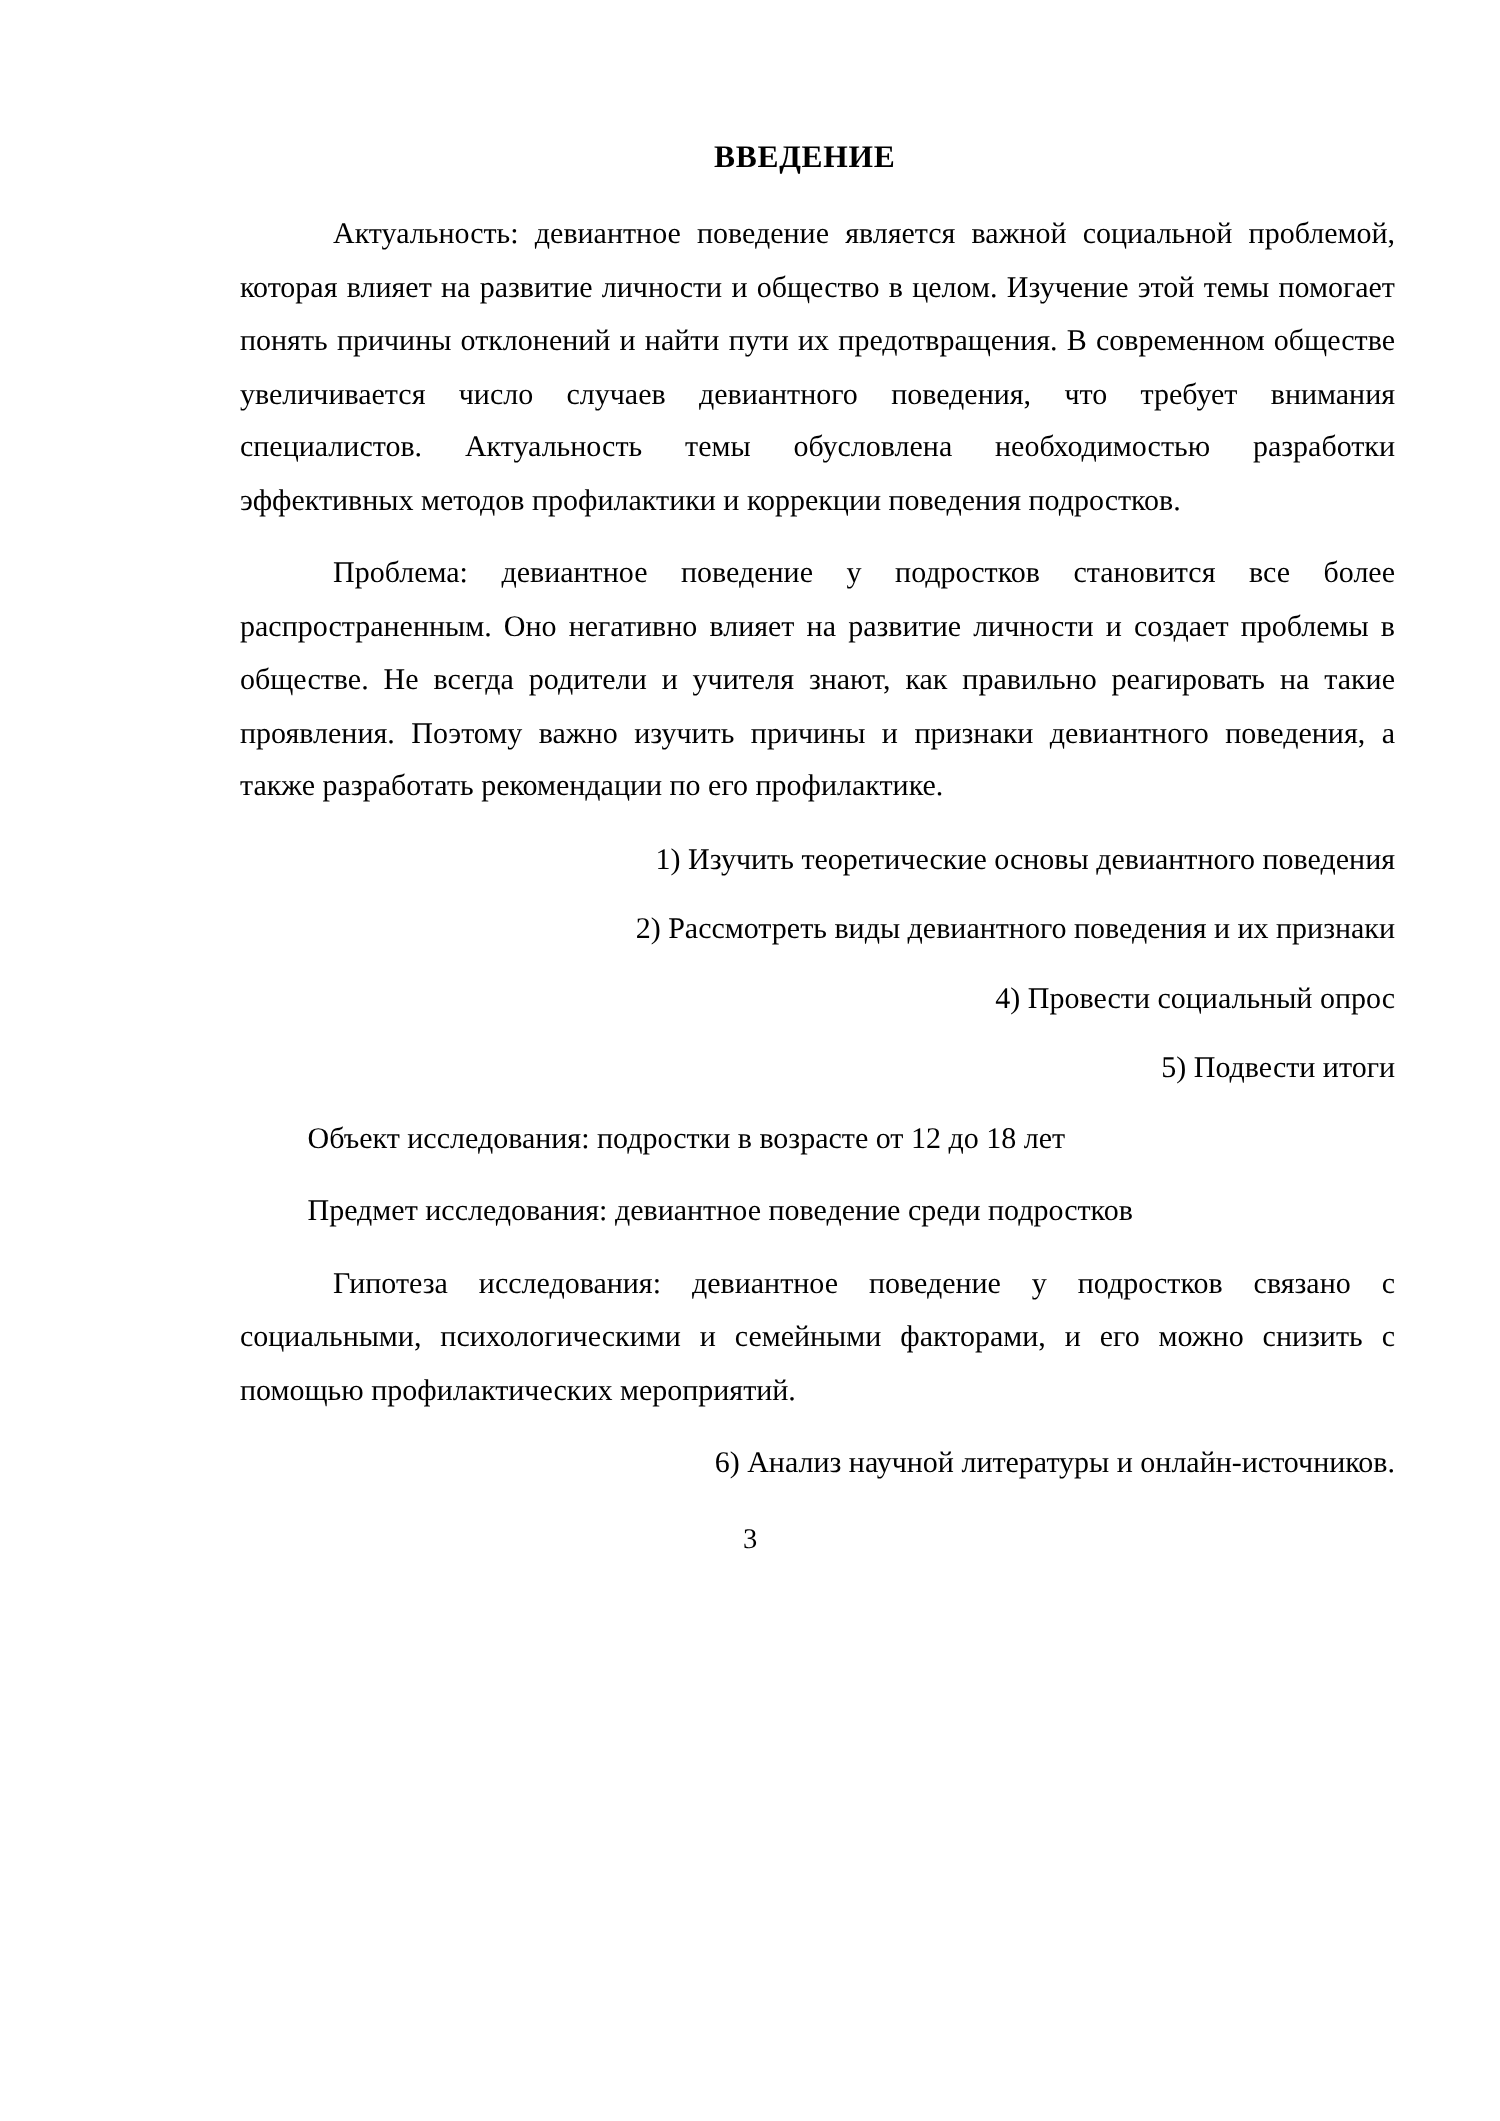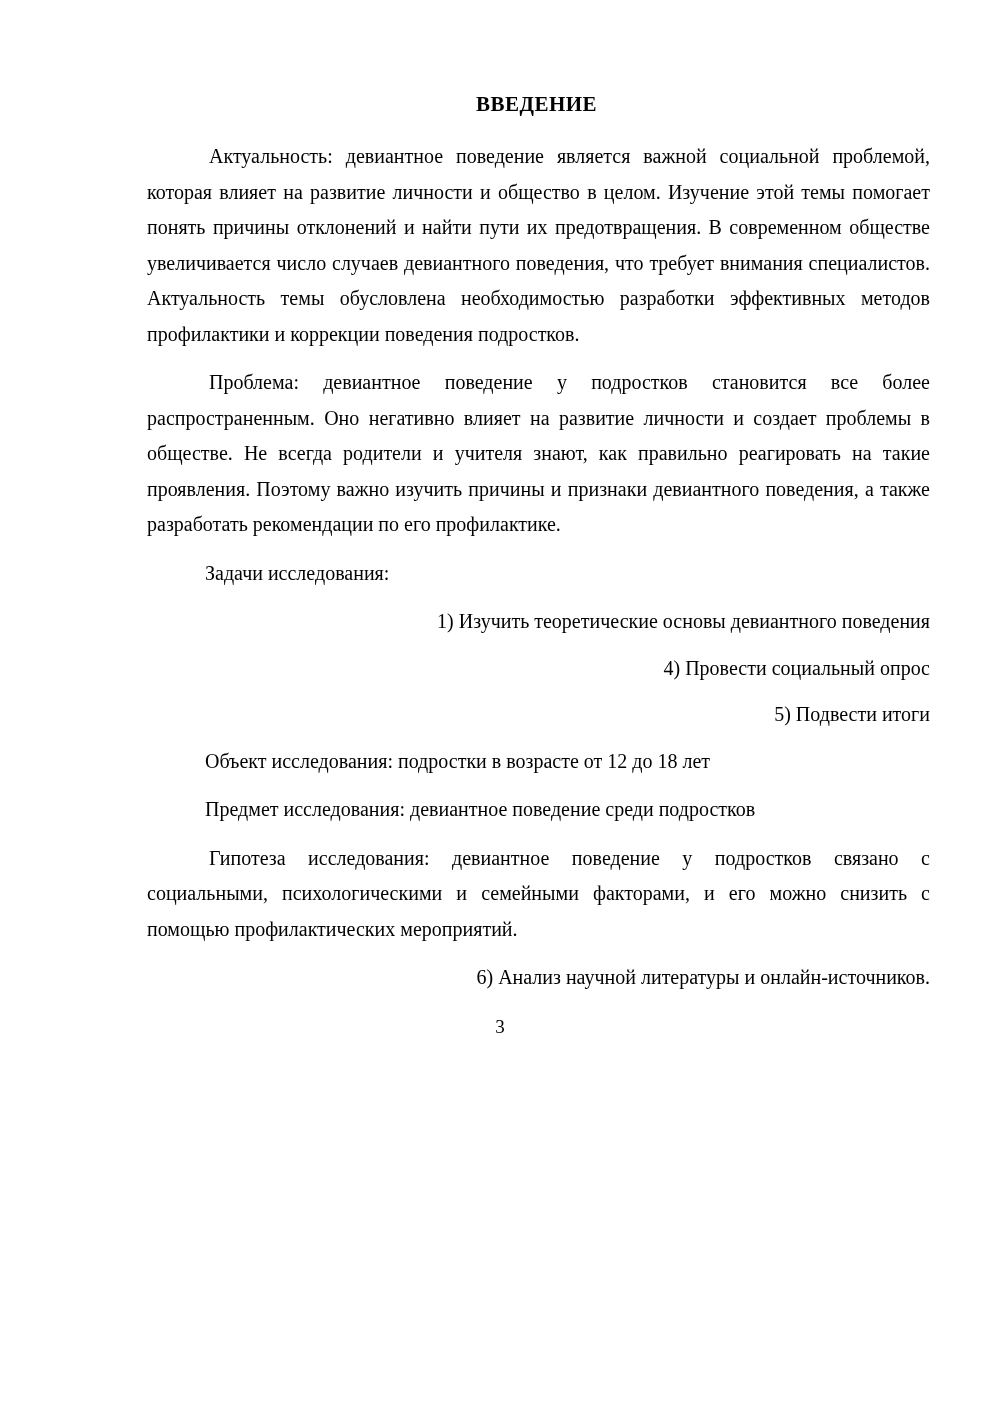--- a/index.html
+++ b/index.html
@@ -27,21 +27,21 @@
     font-weight: bold;
     font-size: 21px;
     letter-spacing: 0.5px;
     margin: 0 0 22px 0;
   }
   .para {
     font-size: 20px;
     line-height: 35.5px;
     text-align: justify;
     text-indent: 62px;
-    margin: 0 0 13px 4px;
+    margin: 0 0 13px 17px;
   }
   .para-line {
     font-size: 20px;
     line-height: 35.5px;
     text-align: left;
     text-indent: 62px;
     margin: 0 0 13px 0;
   }
   .list-item {
     font-size: 20px;
@@ -65,24 +65,24 @@
 <div class="page">
   <div class="content">
 
     <h1 class="doc-title">ВВЕДЕНИЕ</h1>
 
     <p class="para">Актуальность: девиантное поведение является важной социальной проблемой, которая влияет на развитие личности и общество в целом. Изучение этой темы помогает понять причины отклонений и найти пути их предотвращения. В современном обществе увеличивается число случаев девиантного поведения, что требует внимания специалистов. Актуальность темы обусловлена необходимостью разработки эффективных методов профилактики и коррекции поведения подростков.</p>
 
     <p class="para">Проблема: девиантное поведение у подростков становится все более распространенным. Оно негативно влияет на развитие личности и создает проблемы в обществе. Не всегда родители и учителя знают, как правильно реагировать на такие проявления. Поэтому важно изучить причины и признаки девиантного поведения, а также разработать рекомендации по его профилактике.</p>
 
 
-    <p class="para-line">Задачи исследования:</p>
 
     <p class="list-item">1) Изучить теоретические основы девиантного поведения</p>
 
+    <p class="list-item">2) Рассмотреть виды девиантного поведения и их признаки</p>
 
 
     <p class="list-item">4) Провести социальный опрос</p>
 
     <p class="list-item">5) Подвести итоги</p>
 
     <p class="para-line">Объект исследования: подростки в возрасте от 12 до 18 лет</p>
 
     <p class="para-line">Предмет исследования: девиантное поведение среди подростков</p>
 

